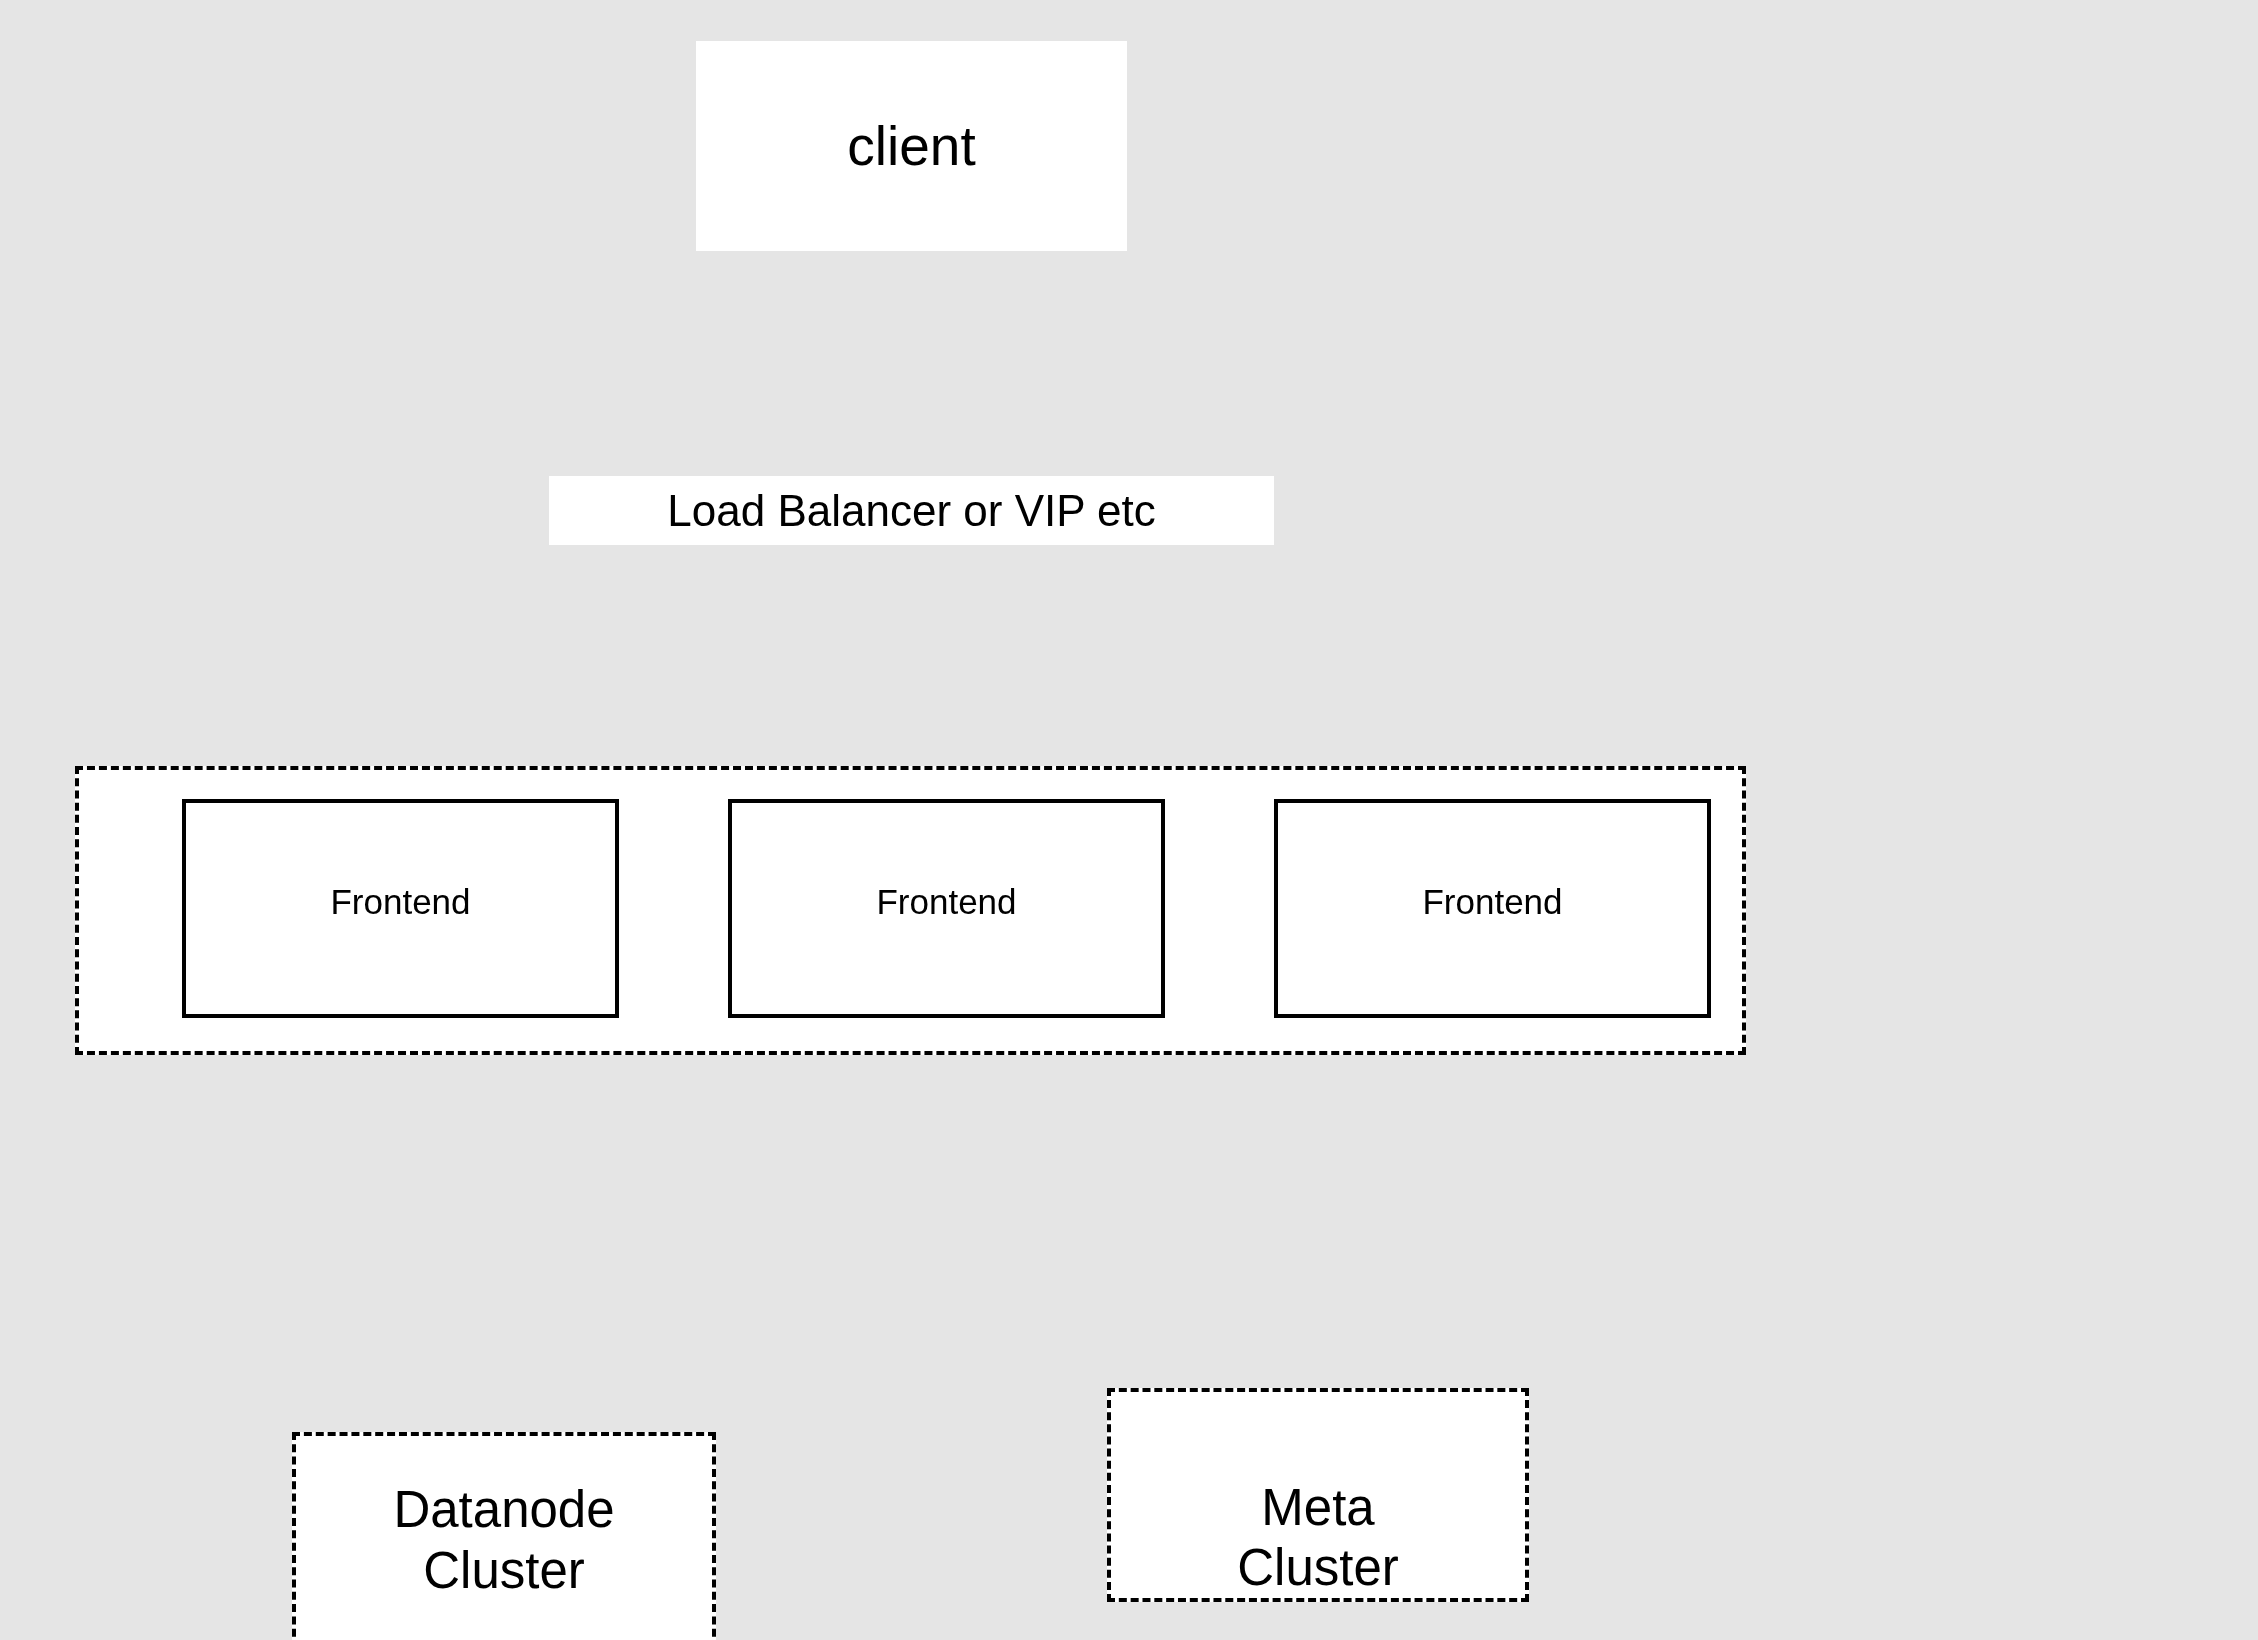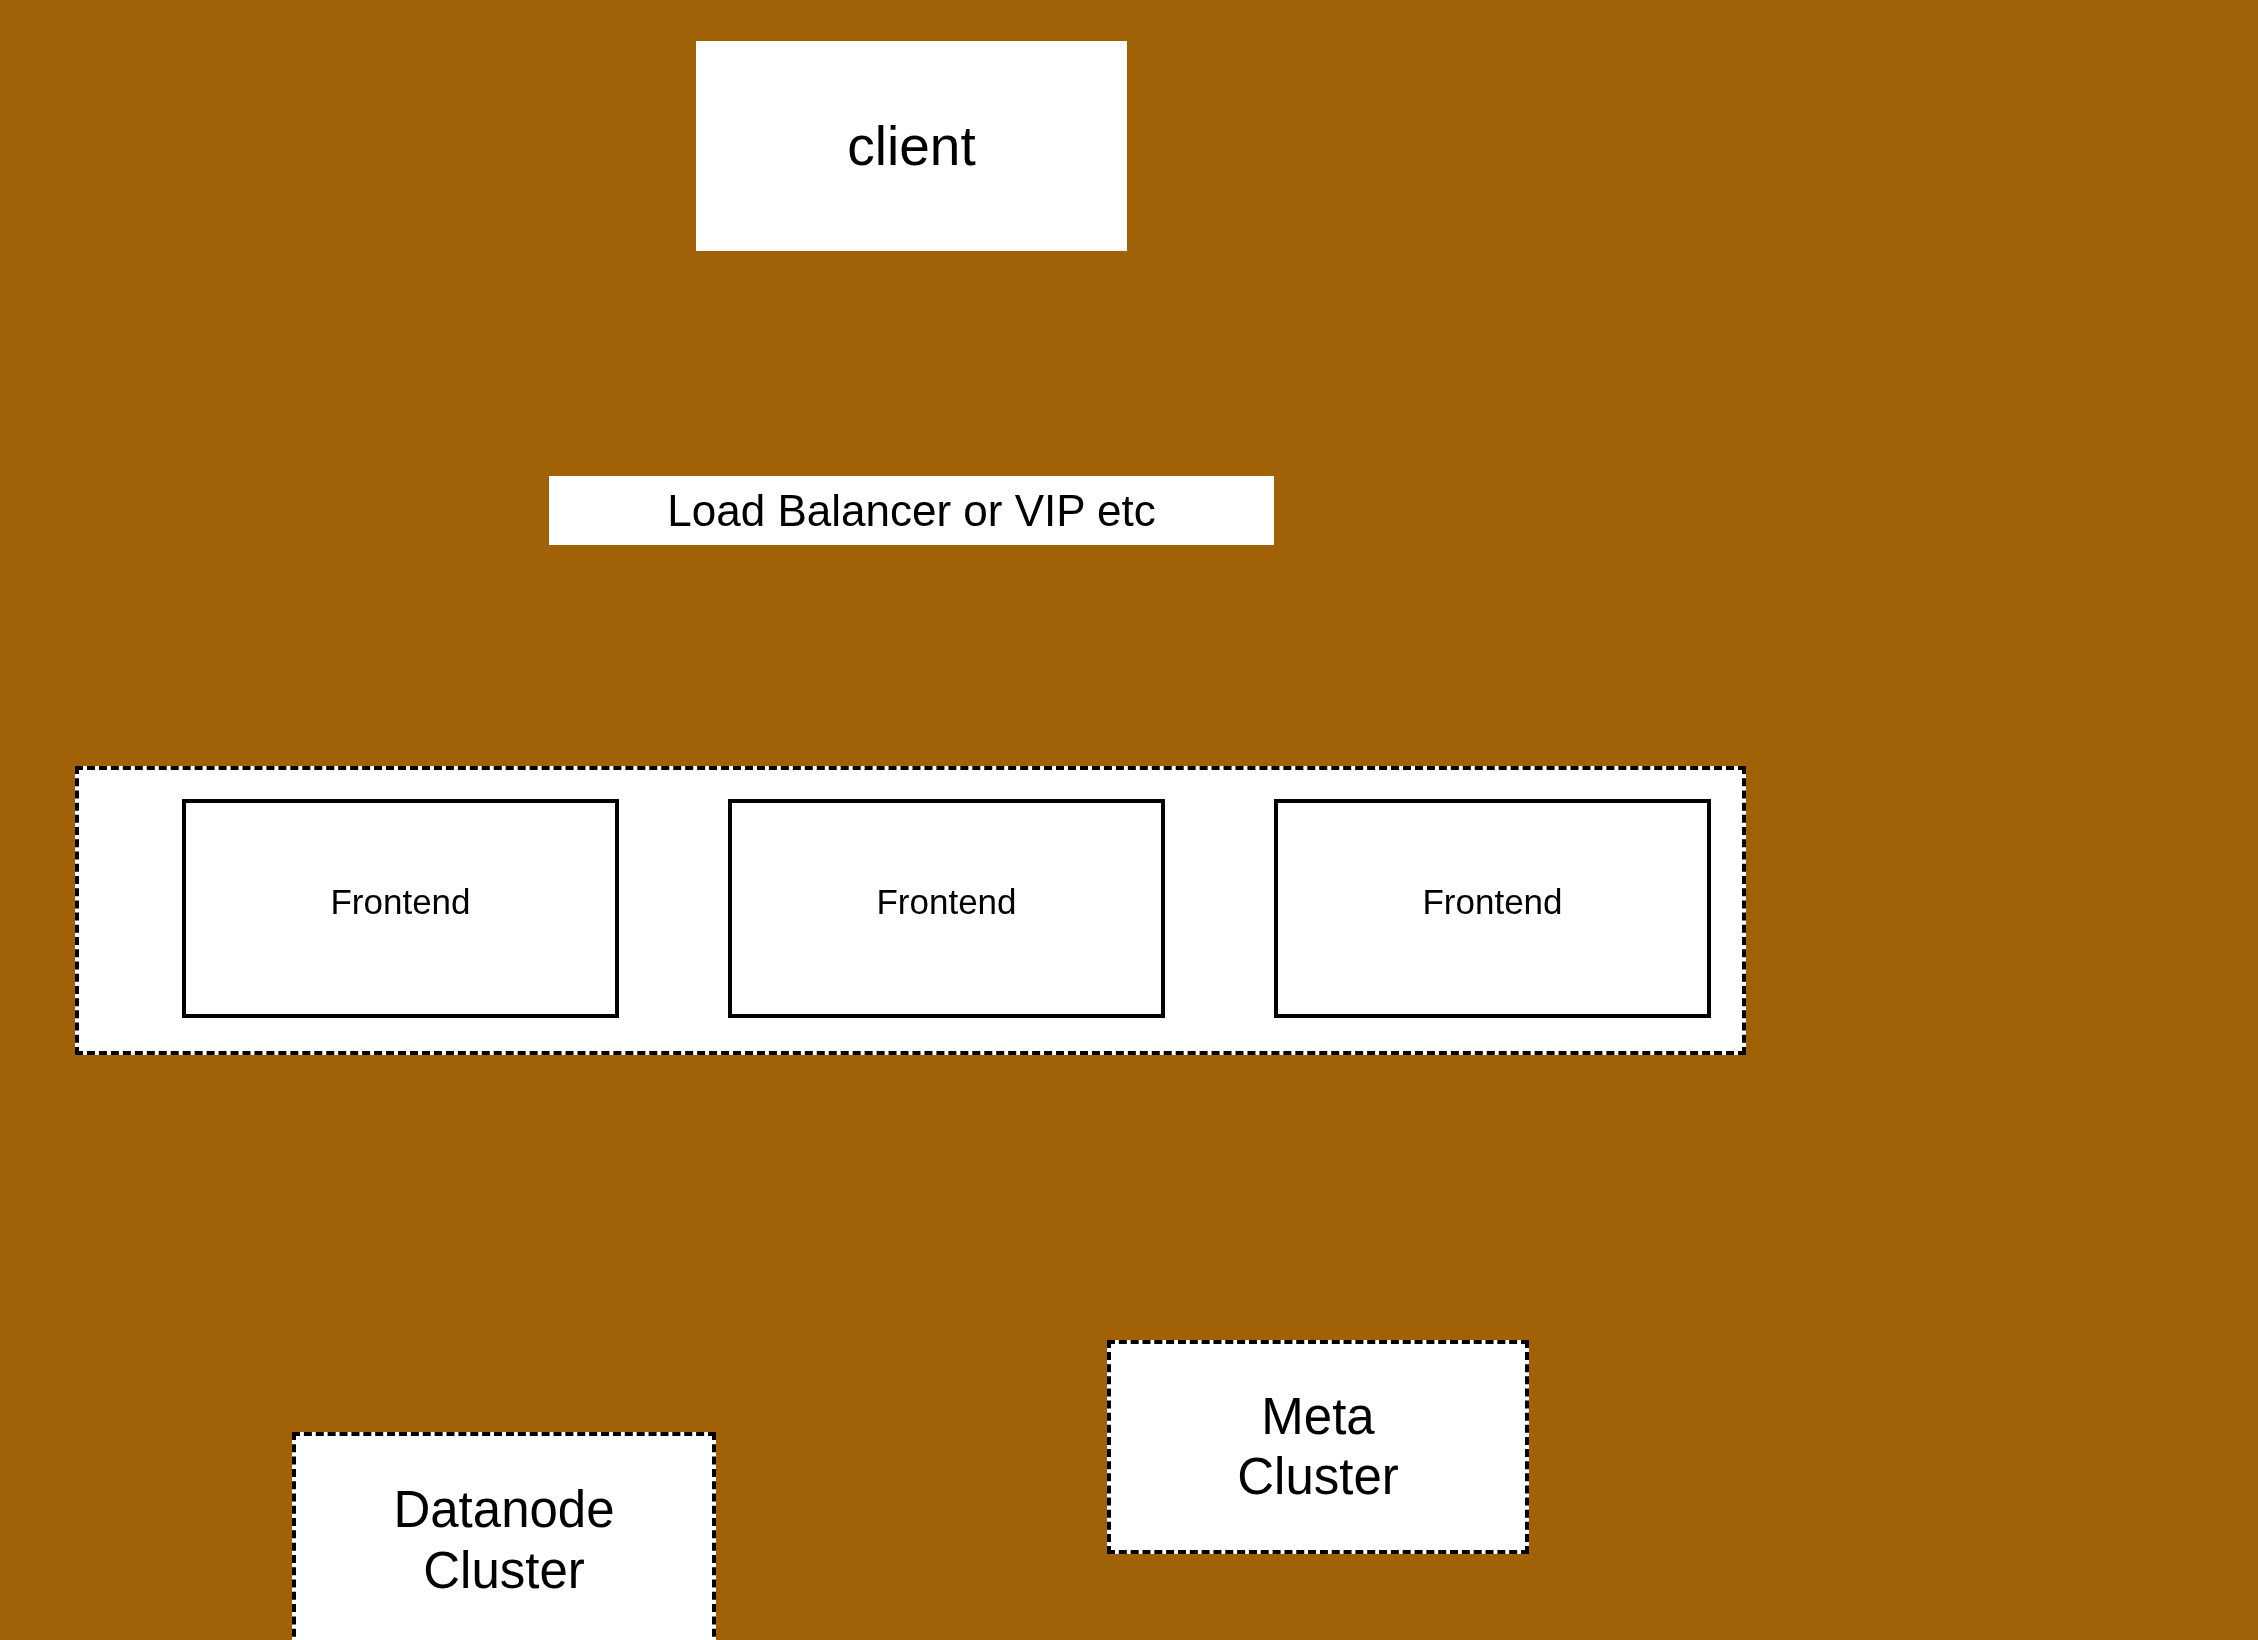--- a/index.html
+++ b/index.html
@@ -15,21 +15,21 @@
     font-family: "Liberation Sans", sans-serif;
     -webkit-font-smoothing: antialiased;
   }
 
   #diagram-canvas {
     position: absolute;
     left: 0;
     top: 0;
     width: 2258px;
     height: 1640px;
-    background: #a16207;
+    background: #e5e5e5;
   }
 
   
   .node {
     position: absolute;
     box-sizing: border-box;
     background: #ffffff;
     color: #000000;
     display: flex;
     align-items: center;
@@ -99,24 +99,25 @@
   #datanode-cluster-node {
     left: 292px;
     top: 1432px;
     width: 424px;
     height: 217px;
     font-size: 51px;
   }
 
   #meta-cluster-node {
     left: 1107px;
-    top: 1340px;
+    top: 1388px;
     width: 422px;
     height: 214px;
     font-size: 51px;
+    align-items: flex-end;
   }
 
   .node-label {
     display: block;
     white-space: pre-line;
   }
 </style>
 </head>
 <body>
 

